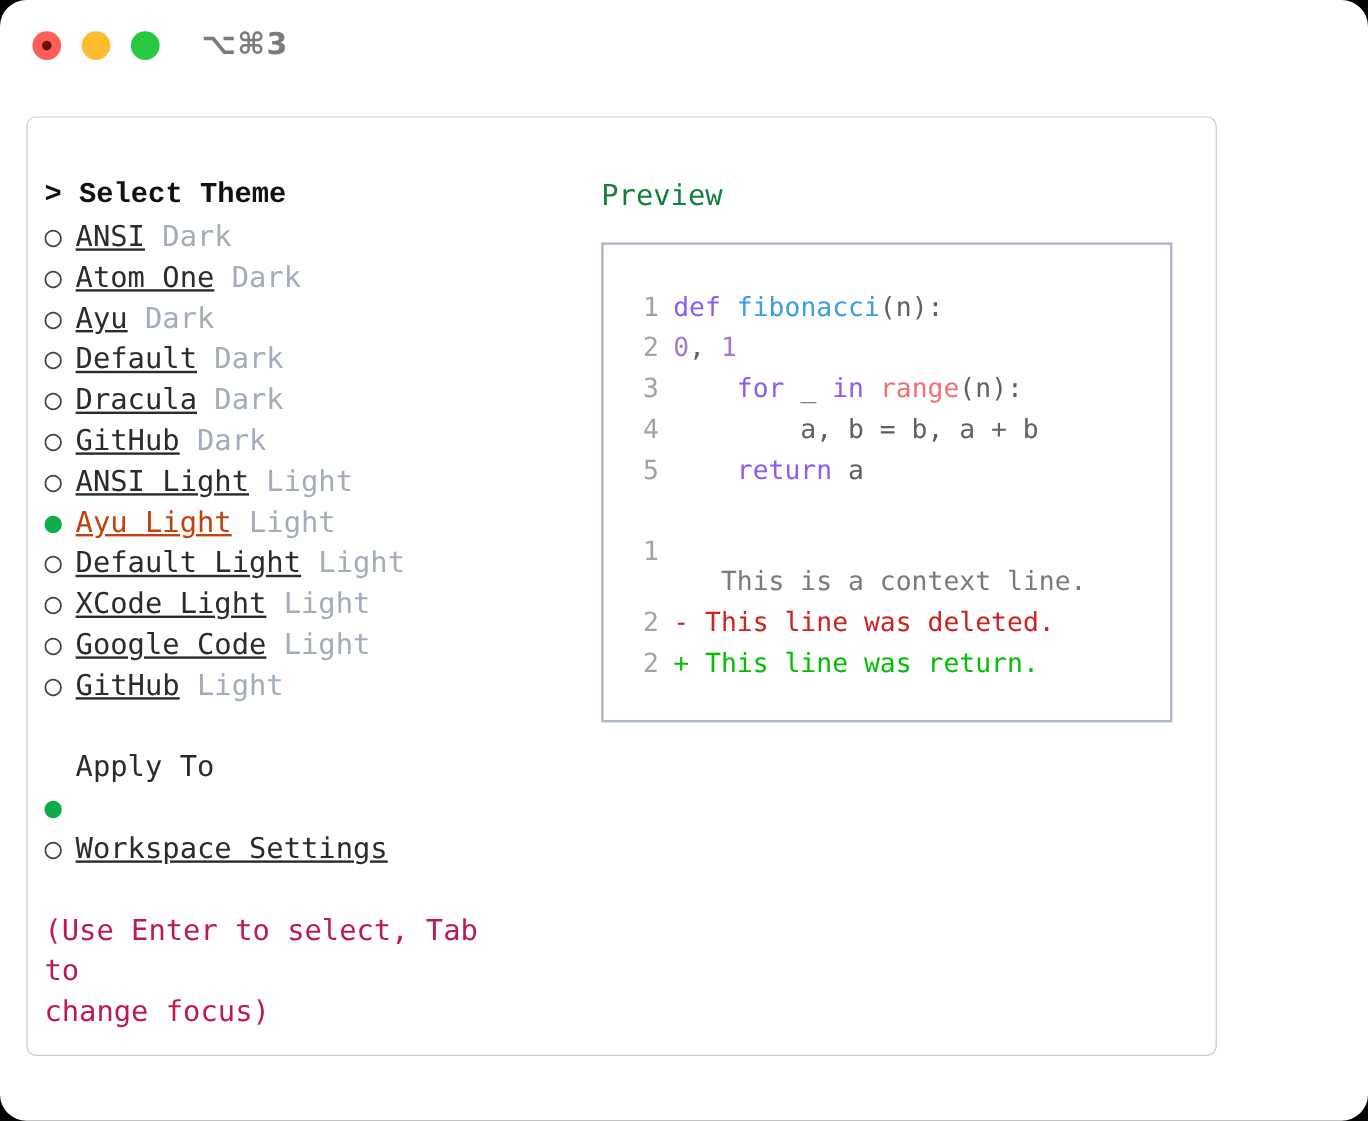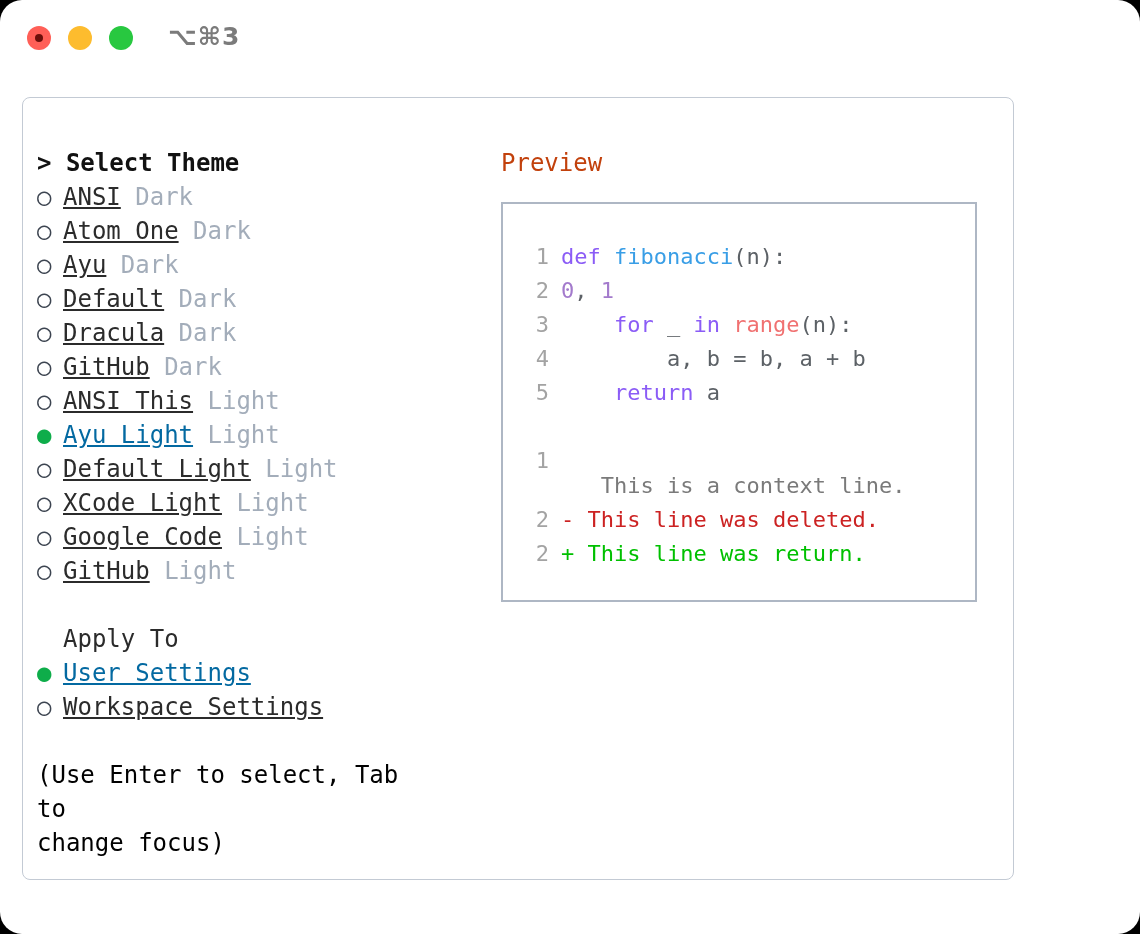--- a/index.html
+++ b/index.html
@@ -97,71 +97,71 @@
     left: 14px;
     top: 48px;
     width: 450px;
   }
   .section-title {
     font-size: 24px;
     line-height: 34px;
     color: #111111;
     white-space: pre;
   }
-  .section-title.bold { font-weight: bold; }
+  .section-title.bold { font-weight: bold; font-family: Liberation Mono, monospace; }
 
   .opt-row {
     display: flex;
     align-items: baseline;
     font-size: 24px;
     line-height: 34px;
     white-space: pre;
   }
   .marker {
     display: inline-block;
     width: 26px;
     flex: 0 0 26px;
     color: #3c4450;
     font-size: 24px;
     line-height: 34px;
   }
   .marker.sel { color: #0ead4a; }
   .opt-label { color: #2b2b2b; text-decoration: underline; }
-  .opt-label.sel { color: #0369a1; }
+  .opt-label.sel { color: #c2410c; }
   .opt-kind { color: #a3adba; }
 
   .spacer-sm { height: 34px; }
 
   .apply-title {
     font-size: 24px;
     line-height: 34px;
     color: #2b2b2b;
     padding-left: 26px;
     white-space: pre;
   }
 
   .hint {
     margin-top: 34px;
     font-size: 24px;
     line-height: 34px;
-    color: #000000;
+    color: #be185d;
     width: 400px;
   }
 
   
   .right-col {
     position: absolute;
     left: 478px;
     top: 48px;
     width: 500px;
   }
   .preview-title {
     font-size: 24px;
     line-height: 34px;
-    color: #c2410c;
+    color: #15803d;
     white-space: pre;
   }
   .preview-box {
     margin-top: 22px;
     width: 476px;
     height: 400px;
     border: 2px solid #aeb7c4;
     box-sizing: border-box;
     background: #ffffff;
     padding: 36px 0 0 0;
@@ -211,32 +211,32 @@
 
       <div class="left-col">
         <div class="section-title bold">&gt; Select Theme</div>
         <div id="theme-list">
             <div class="opt-row"><span class="marker">○</span><span class="opt-label">ANSI</span><span> </span><span class="opt-kind">Dark</span></div>
             <div class="opt-row"><span class="marker">○</span><span class="opt-label">Atom One</span><span> </span><span class="opt-kind">Dark</span></div>
             <div class="opt-row"><span class="marker">○</span><span class="opt-label">Ayu</span><span> </span><span class="opt-kind">Dark</span></div>
             <div class="opt-row"><span class="marker">○</span><span class="opt-label">Default</span><span> </span><span class="opt-kind">Dark</span></div>
             <div class="opt-row"><span class="marker">○</span><span class="opt-label">Dracula</span><span> </span><span class="opt-kind">Dark</span></div>
             <div class="opt-row"><span class="marker">○</span><span class="opt-label">GitHub</span><span> </span><span class="opt-kind">Dark</span></div>
-            <div class="opt-row"><span class="marker">○</span><span class="opt-label">ANSI This</span><span> </span><span class="opt-kind">Light</span></div>
+            <div class="opt-row"><span class="marker">○</span><span class="opt-label">ANSI Light</span><span> </span><span class="opt-kind">Light</span></div>
             <div class="opt-row"><span class="marker sel">●</span><span class="opt-label sel">Ayu Light</span><span> </span><span class="opt-kind">Light</span></div>
             <div class="opt-row"><span class="marker">○</span><span class="opt-label">Default Light</span><span> </span><span class="opt-kind">Light</span></div>
             <div class="opt-row"><span class="marker">○</span><span class="opt-label">XCode Light</span><span> </span><span class="opt-kind">Light</span></div>
             <div class="opt-row"><span class="marker">○</span><span class="opt-label">Google Code</span><span> </span><span class="opt-kind">Light</span></div>
             <div class="opt-row"><span class="marker">○</span><span class="opt-label">GitHub</span><span> </span><span class="opt-kind">Light</span></div>
           </div>
 
         <div class="spacer-sm"></div>
         <div class="apply-title">Apply To</div>
         <div id="apply-list">
-            <div class="opt-row"><span class="marker sel">●</span><span class="opt-label sel">User Settings</span></div>
+            <div class="opt-row"><span class="marker sel">●</span></div>
             <div class="opt-row"><span class="marker">○</span><span class="opt-label">Workspace Settings</span></div>
           </div>
 
         <div class="hint">
           <div>(Use Enter to select, Tab to</div>
           <div>change focus)</div>
         </div>
       </div>
 
       <div class="right-col">

